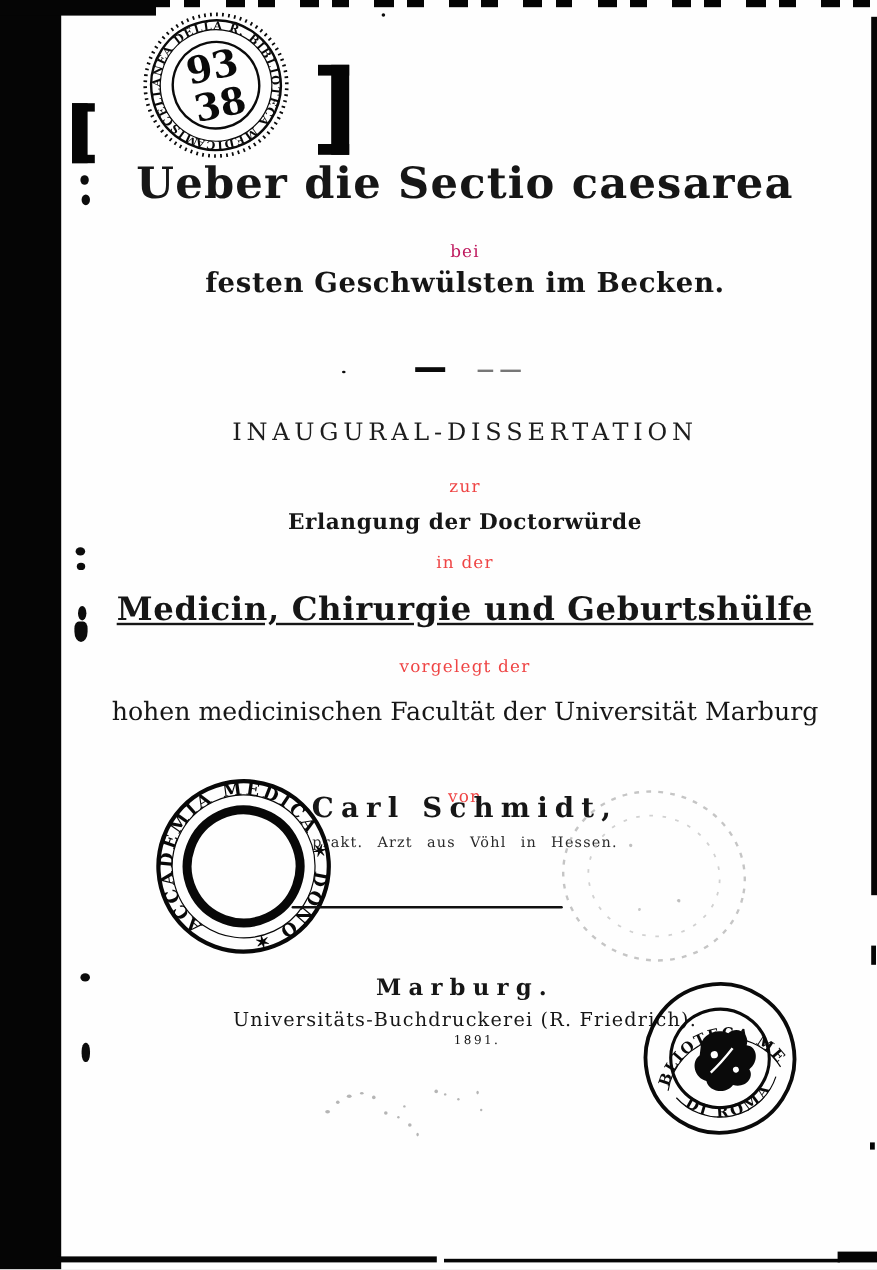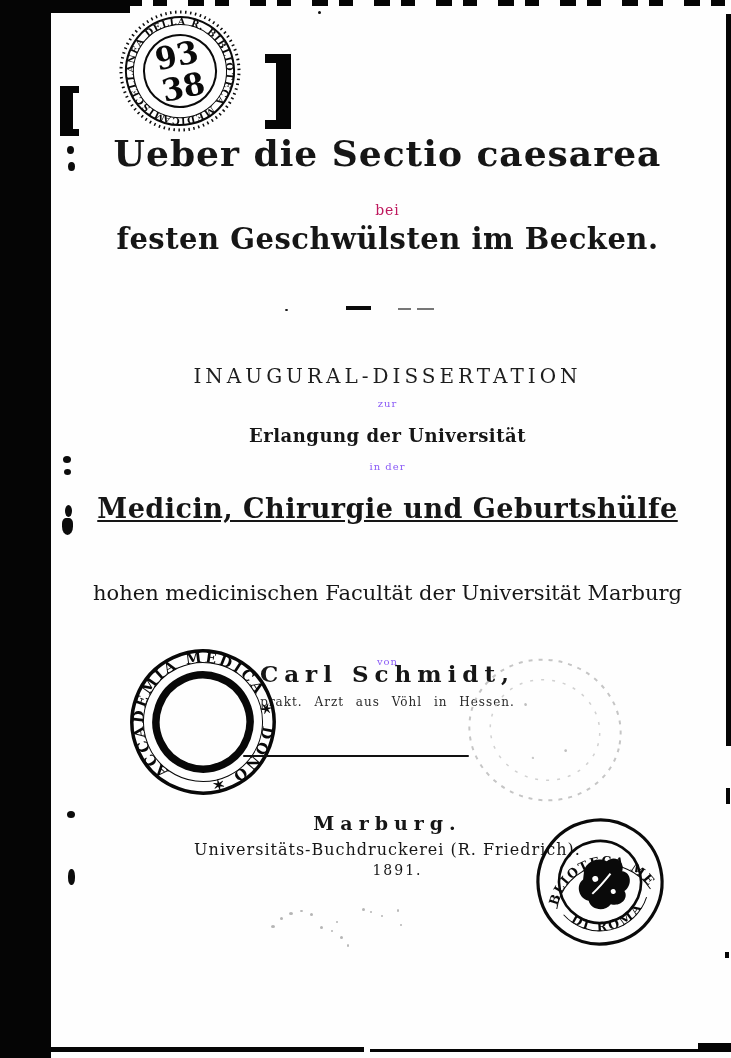--- a/index.html
+++ b/index.html
@@ -19,33 +19,33 @@
   .edge-bottom-3{left:698px;top:1043px;width:33px;height:9px;background:#050505;}
   
   .bracket-l{left:60px;top:86px;width:19px;height:50px;border-left:13px solid #050505;
              border-top:7px solid #050505;border-bottom:7px solid #050505;box-sizing:border-box;}
   .bracket-r{left:265px;top:54px;width:26px;height:75px;border-right:15px solid #050505;
              border-top:9px solid #050505;border-bottom:9px solid #050505;box-sizing:border-box;}
   
   .txt{position:absolute;left:52px;right:8px;text-align:center;white-space:nowrap;}
   .main-title{top:132px;font-size:36px;font-weight:700;letter-spacing:1px;}
   .connector{top:202px;font-size:14px;letter-spacing:1px;color:#be185d;}
-  .subtitle{top:222px;font-size:29px;font-weight:700;letter-spacing:.5px;}
-  .heading{top:348px;font-size:20px;letter-spacing:4px;color:#1d1d1d;margin-top:16px;}
-  .small-line{font-size:10px;letter-spacing:1px;color:#8b5cf6;}
+  .subtitle{top:222px;font-size:23px;font-weight:700;letter-spacing:.5px;}
+  .heading{top:348px;font-size:20px;letter-spacing:4px;color:#1d1d1d;}
+  .small-line{font-size:14px;letter-spacing:1px;color:#ef4444;}
   .zur{top:398px;} .inder{top:461px;} .vorgelegt{top:548px;} .von{top:656px;}
   .degree{top:425px;font-size:18px;font-weight:700;letter-spacing:.5px;}
   .subjects{top:493px;font-size:27px;font-weight:700;letter-spacing:.5px;text-decoration:underline;}
   .faculty{top:581px;font-size:21px;text-align:center;}
   .author{top:660px;font-size:23px;font-weight:700;letter-spacing:6px;}
   .author-desc{top:695px;font-size:12px;letter-spacing:1px;word-spacing:7px;color:#2a2a2a;}
   .rule{left:243px;top:755px;width:226px;height:2px;background:#111;border-radius:2px;}
   .city{top:812px;font-size:19px;letter-spacing:6px;font-weight:700;}
   .printer{top:840px;font-size:16px;letter-spacing:1px;}
-  .year{top:862px;font-size:14px;letter-spacing:2px;padding-left:20px;}
+  .year{top:862px;font-size:10px;letter-spacing:2px;padding-left:20px;}
   
   .divider{left:346px;top:306px;width:25px;height:4px;background:#0a0a0a;}
   .divider-f1{left:398px;top:308px;width:13px;height:2px;background:#777;}
   .divider-f2{left:417px;top:308px;width:17px;height:2px;background:#777;}
   
   .speck{position:absolute;background:#0c0c0c;border-radius:50%;}
   .pencil{position:absolute;background:#8d8d8d;border-radius:50%;opacity:.65;}
   svg{position:absolute;overflow:visible;}
   svg text{font-family:"DejaVu Serif","Liberation Serif",serif;}
 </style>
@@ -83,23 +83,24 @@
   <div class="txt main-title">Ueber die Sectio caesarea</div>
   <div class="txt connector">bei</div>
   <div class="txt subtitle">festen Geschwülsten im Becken.</div>
 
   <div class="abs divider"></div>
   <div class="abs divider-f1"></div>
   <div class="abs divider-f2"></div>
 
   <div class="txt heading">INAUGURAL-DISSERTATION</div>
   <div class="txt small-line zur">zur</div>
-  <div class="txt degree">Erlangung der Universität</div>
+  <div class="txt degree">Erlangung der Doctorwürde</div>
   <div class="txt small-line inder">in der</div>
   <div class="txt subjects">Medicin, Chirurgie und Geburtshülfe</div>
+  <div class="txt small-line vorgelegt">vorgelegt der</div>
   <div class="txt faculty">hohen medicinischen Facultät der Universität Marburg</div>
   <div class="txt small-line von">von</div>
   <div class="txt author">Carl Schmidt,</div>
   <div class="txt author-desc">prakt. Arzt aus Vöhl in Hessen.</div>
 
   <svg width="176" height="176" style="left:115px;top:634px">
     <g transform="rotate(-25 88 88)" fill="none" stroke="#080808">
       <circle cx="88" cy="88" r="71" stroke-width="3.5"></circle>
       <circle cx="88" cy="88" r="47" stroke-width="7.5"></circle>
       <path id="donoRing" d="M 36.5,117.8 A 59.5,59.5 0 1 1 139.5,117.8 A 59.5,59.5 0 0 1 36.5,117.8"></path>

